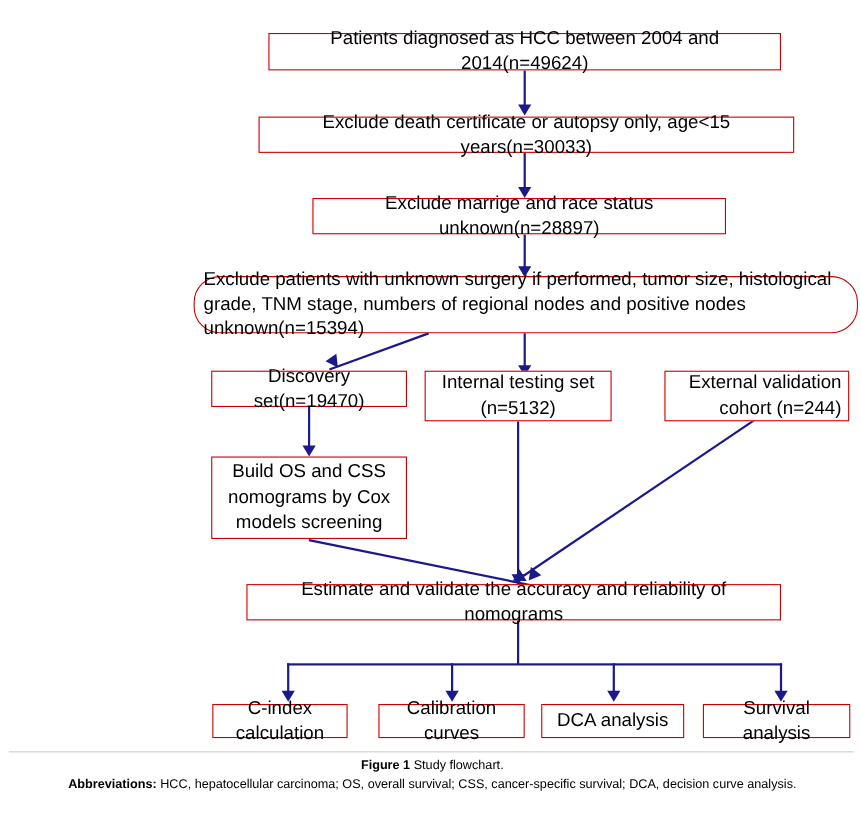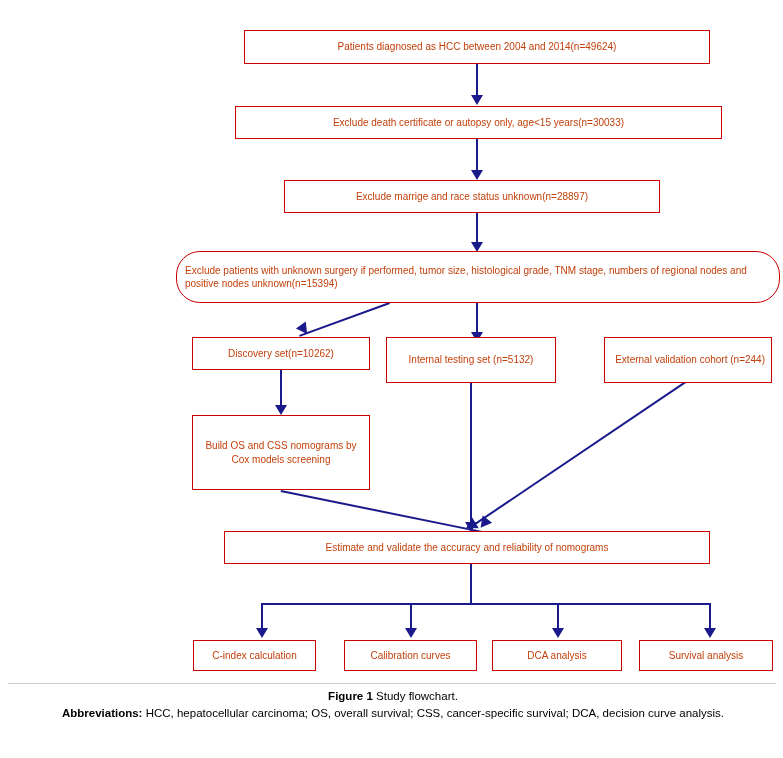--- a/index.html
+++ b/index.html
@@ -17,22 +17,22 @@
   }
   #flow {
     position: relative;
     width: 783px;
     height: 680px;
   }
   .node {
     position: absolute;
     border: 1.6px solid #cc0000;
     background: #ffffff;
-    color: #c2410c;
-    font-size: 10px;
+    color: #000000;
+    font-size: 17px;
     line-height: 1.35;
     text-align: center;
     display: flex;
     align-items: center;
     justify-content: center;
     box-sizing: border-box;
     padding: 3px 6px;
     z-index: 3;
   }
   .node span { display: block; width: 100%; }
@@ -114,21 +114,21 @@
     <span style="text-align:left;">Exclude patients with unknown surgery if performed, tumor size, histological grade, TNM stage, numbers of regional nodes and positive nodes unknown(n=15394)</span>
   </div>
 
   <div class="line vline" style="left:476px; top:303px; height:35px;"></div>
   <div class="arrow" style="left:471px; top:332px;"></div>
 
   <div class="diag" style="left:390px; top:304px; width:96px; transform: rotate(160deg);"></div>
   <div class="diag-arrow" style="left:298px; top:324px; transform: rotate(-35deg);"></div>
 
   <div class="node" style="left:192px; top:337px; width:178px; height:33px;">
-    <span>Discovery set(n=10262)</span>
+    <span>Discovery set(n=19470)</span>
   </div>
 
   <div class="node" style="left:386px; top:337px; width:170px; height:46px;">
     <span>Internal testing set (n=5132)</span>
   </div>
 
   <div class="node" style="left:604px; top:337px; width:168px; height:46px;text-align:right;">
     <span>External validation cohort (n=244)</span>
   </div>
 

